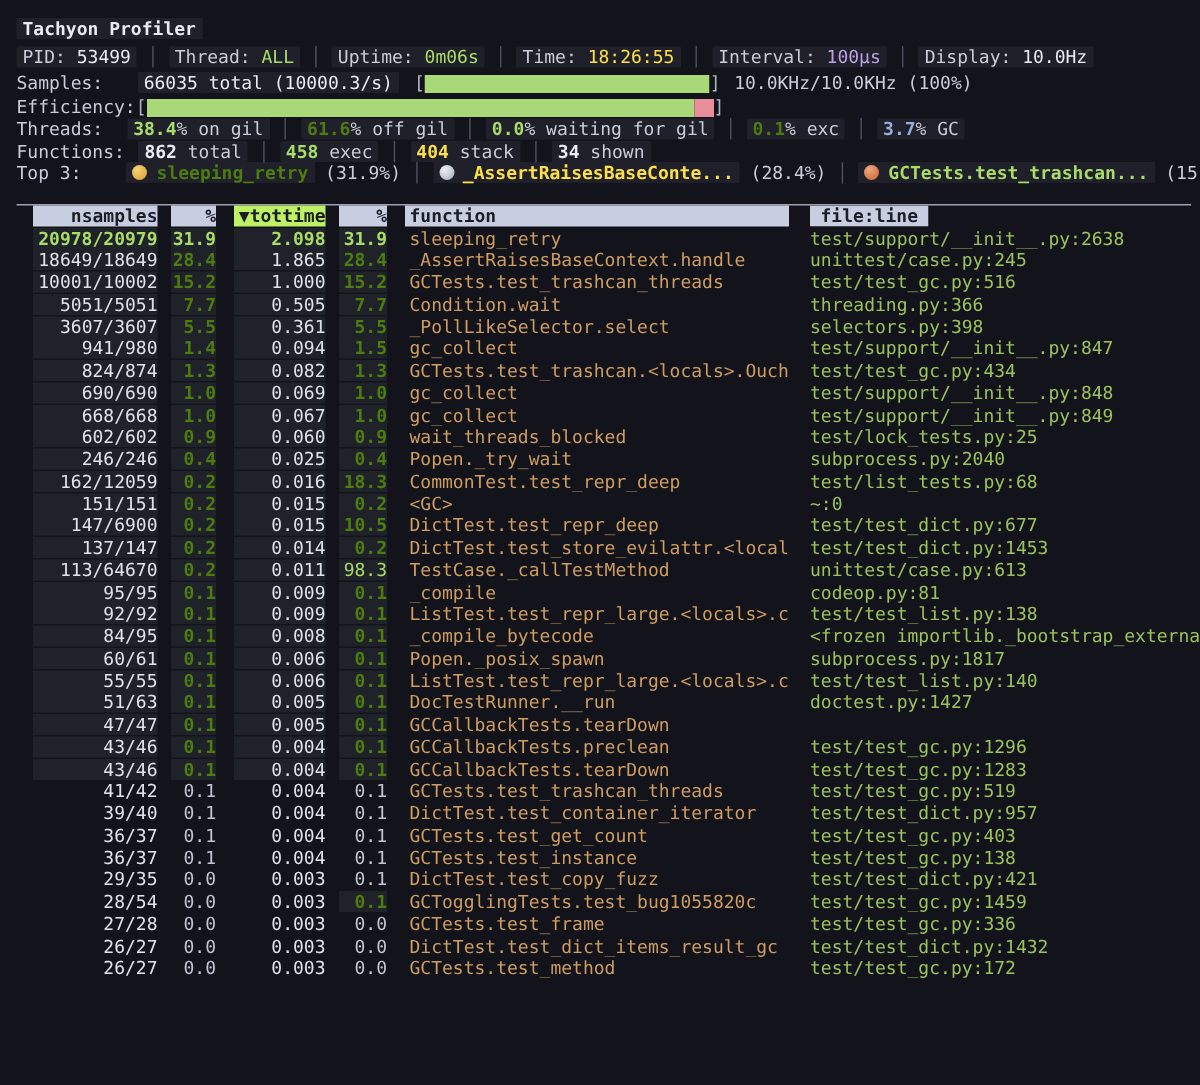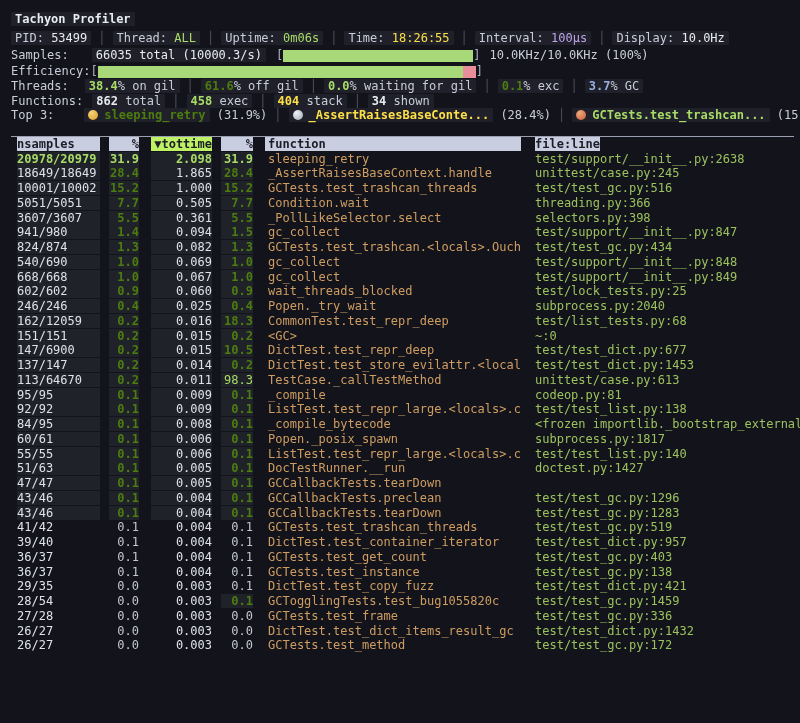--- a/index.html
+++ b/index.html
@@ -41,21 +41,21 @@
   .bar-pink{background:#e88d99;height:12px}
 
   .medal{display:inline-block;width:10px;height:10px;border-radius:50%;margin-right:6px;vertical-align:-1px}
   .medal.gold{background:radial-gradient(circle at 35% 30%,#f6d377,#d99a2b)}
   .medal.silver{background:radial-gradient(circle at 35% 30%,#eef1f6,#9fa8b4)}
   .medal.bronze{background:radial-gradient(circle at 35% 30%,#f0a87a,#c65f3a)}
 
   .hr{flex:1;height:1px;background:#9aa0b0;margin-right:6px}
 
   
-  .c-ns{margin-left:6px;width:83px;}
+  .c-ns{margin-left:11px;width:83px;text-align:right}
   .c-p1{margin-left:9px;width:30px;text-align:right}
   .c-tt{margin-left:12px;width:61px;text-align:right}
   .c-p2{margin-left:9px;width:32px;text-align:right}
   .c-fn{margin-left:12px;width:253px;padding-left:3px;overflow:hidden}
   .c-fl{margin-left:14px;flex:1;overflow:hidden}
 
   .th{background:#c9cde0;color:#1b1d27;font-weight:bold}
   .th.sorted{background:#bef264}
   .shade{background:rgba(197,203,227,.08)}
 
@@ -122,21 +122,21 @@
   <div class="line h145">
     <span class="hr"></span>
   </div>
 
   <div class="row">
     <span class="c-ns th">nsamples</span>
     <span class="c-p1 th">%</span>
     <span class="c-tt th sorted">▼tottime</span>
     <span class="c-p2 th">%</span>
     <span class="c-fn th">function</span>
-    <span class="c-fl" style="flex:0 0 auto"><span class="th" style="padding:0 0">file:line</span></span>
+    <span class="c-fl" style="flex:0 0 auto"><span class="th" style="padding:0 7px">file:line</span></span>
   </div>
 
   <div id="table-body">
     <div class="row lead">
       <span class="c-ns num shade">20978/20979</span>
       <span class="c-p1 pcell green shade">31.9</span>
       <span class="c-tt num shade">2.098</span>
       <span class="c-p2 pcell green shade">31.9</span>
       <span class="c-fn fngc">sleeping_retry</span>
       <span class="c-fl flc">test/support/__init__.py:2638</span>
@@ -190,21 +190,21 @@
     <div class="row">
       <span class="c-ns num shade">824/874</span>
       <span class="c-p1 pcell red shade">1.3</span>
       <span class="c-tt num shade">0.082</span>
       <span class="c-p2 pcell red shade">1.3</span>
       <span class="c-fn fngc">GCTests.test_trashcan.&lt;locals&gt;.Ouch....</span>
       <span class="c-fl flc">test/test_gc.py:434</span>
     </div>
 
     <div class="row">
-      <span class="c-ns num shade">540/690</span>
+      <span class="c-ns num shade">690/690</span>
       <span class="c-p1 pcell red shade">1.0</span>
       <span class="c-tt num shade">0.069</span>
       <span class="c-p2 pcell red shade">1.0</span>
       <span class="c-fn fngc">gc_collect</span>
       <span class="c-fl flc">test/support/__init__.py:848</span>
     </div>
 
     <div class="row">
       <span class="c-ns num shade">668/668</span>
       <span class="c-p1 pcell red shade">1.0</span>

